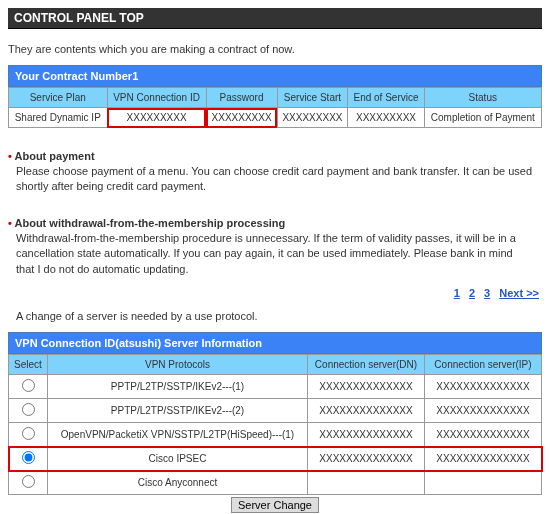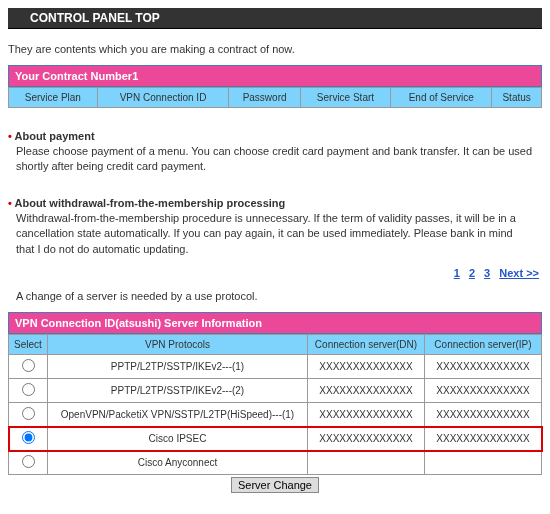--- a/index.html
+++ b/index.html
@@ -6,28 +6,28 @@
       font-family: Arial, sans-serif;
       font-size: 11px;
       margin: 0;
       padding: 8px;
       width: 534px;
       color: #333;
     }
     .title-bar {
       background: #333;
       color: white;
-      padding: 3px 22px;
+      padding: 3px 6px;
       font-size: 12px;
       font-weight: bold;
       border-bottom: 1px solid #000;
     }
     .intro { margin: 14px 0 10px; }
     .sec-header {
-      background: #ec4899;
+      background: #3b82f6;
       color: white;
       padding: 4px 6px;
       font-weight: bold;
       font-size: 11px;
       border: 1px solid #4a7bb5;
     }
     table {
       border-collapse: collapse;
       width: 100%;
       font-size: 10px;
@@ -72,20 +72,28 @@
 <div class="sec-header">Your Contract Number1</div>
 <table>
   <tbody>
       <tr>
     <th>Service Plan</th>
     <th>VPN Connection ID</th>
     <th>Password</th>
     <th>Service Start</th>
     <th>End of Service</th>
     <th>Status</th>
+  </tr>
+  <tr>
+    <td>Shared Dynamic IP</td>
+    <td class="hl">XXXXXXXXX</td>
+    <td class="hl">XXXXXXXXX</td>
+    <td>XXXXXXXXX</td>
+    <td>XXXXXXXXX</td>
+    <td>Completion of Payment</td>
   </tr>
 </tbody>
   </table>
 
 <div class="subhead">
   <span class="bullet">•</span>
   <span>About payment</span>
 </div>
 <div class="para">Please choose payment of a menu. You can choose credit card payment and bank transfer. It can be used shortly after being credit card payment.</div>
 

